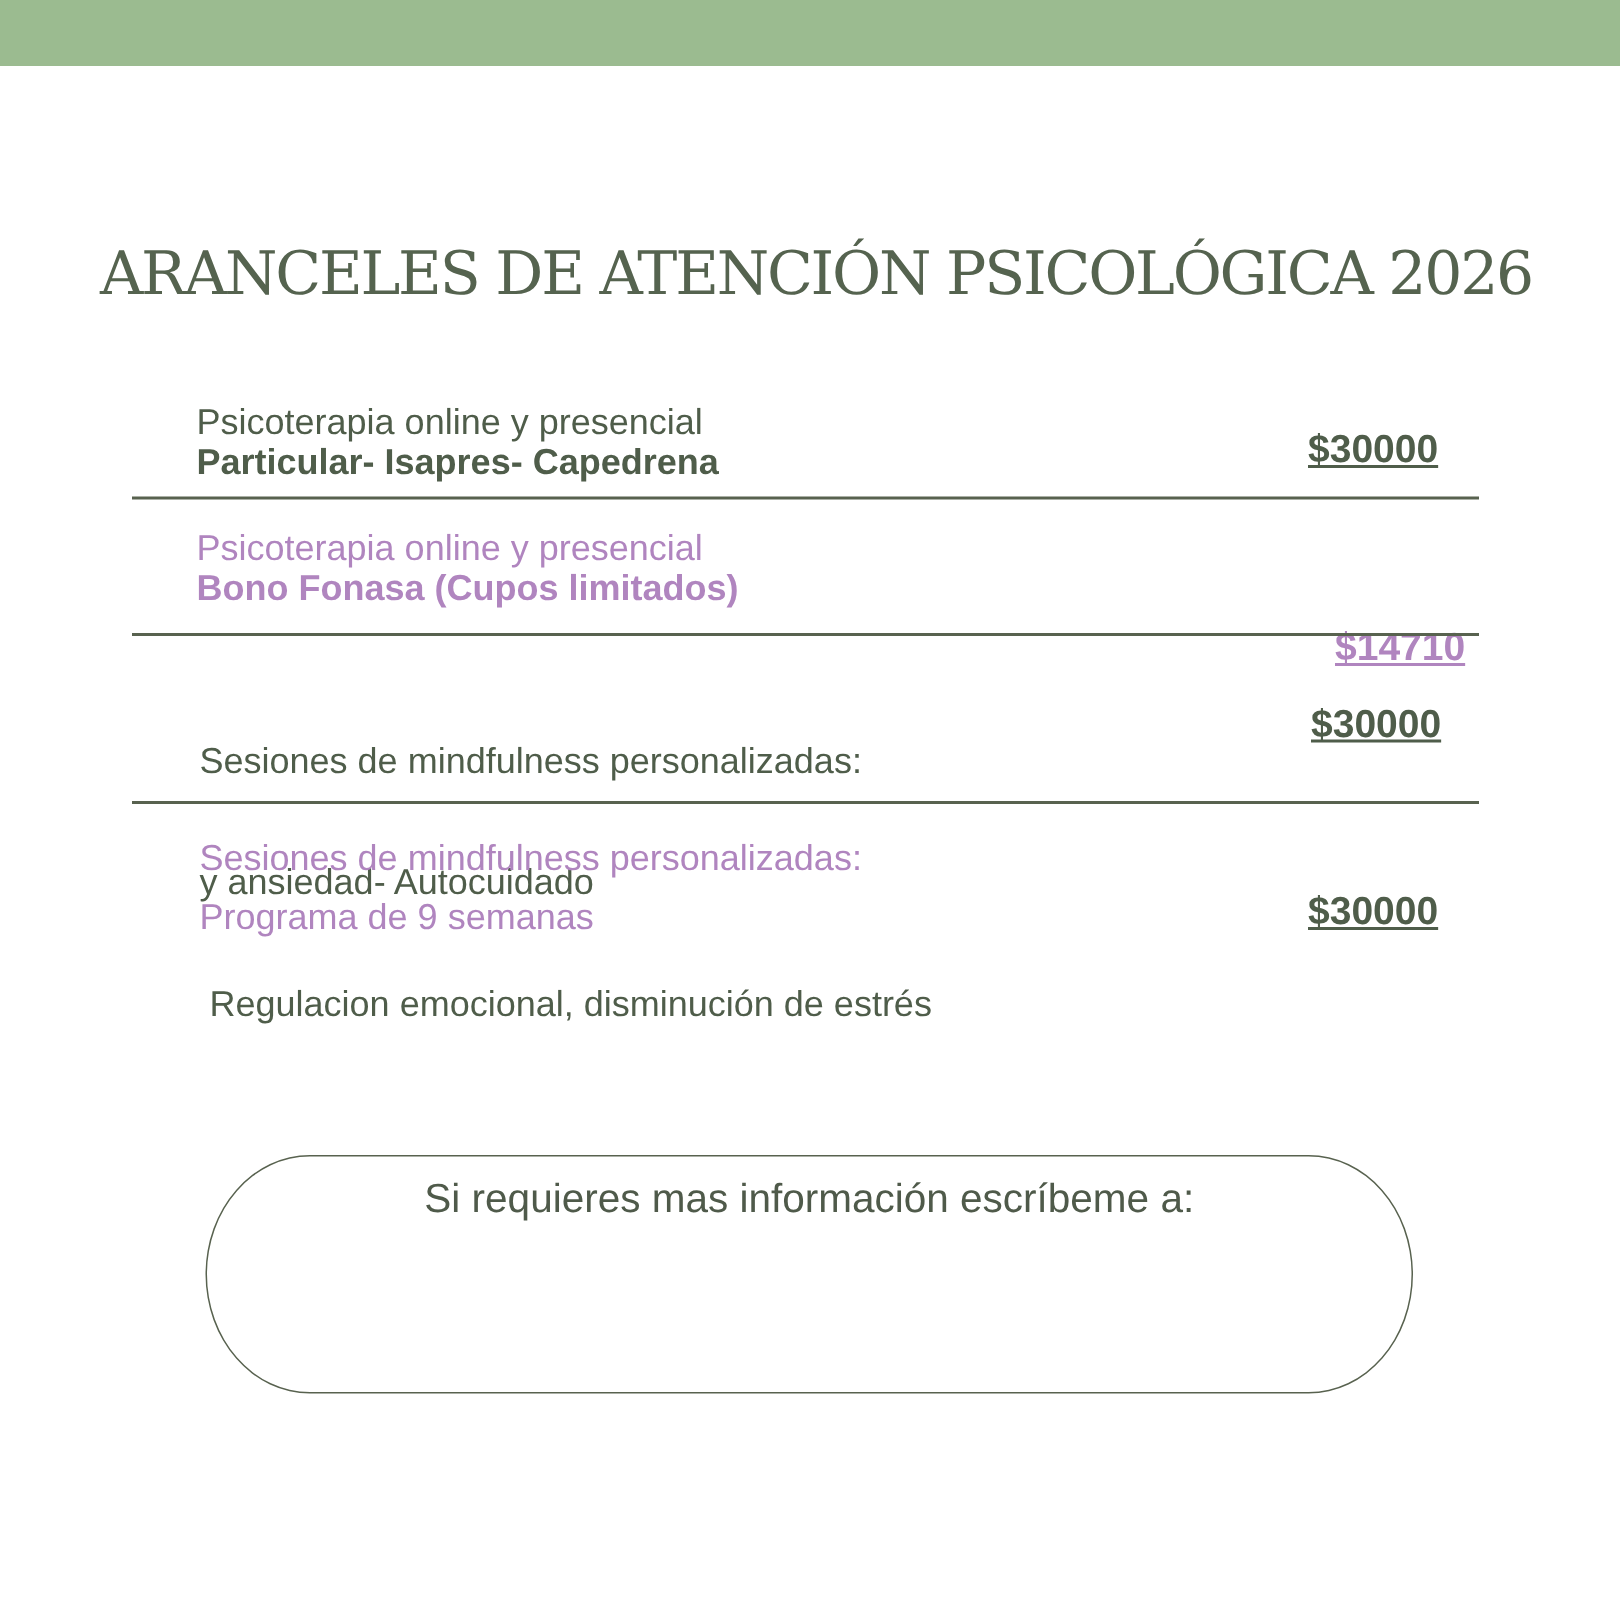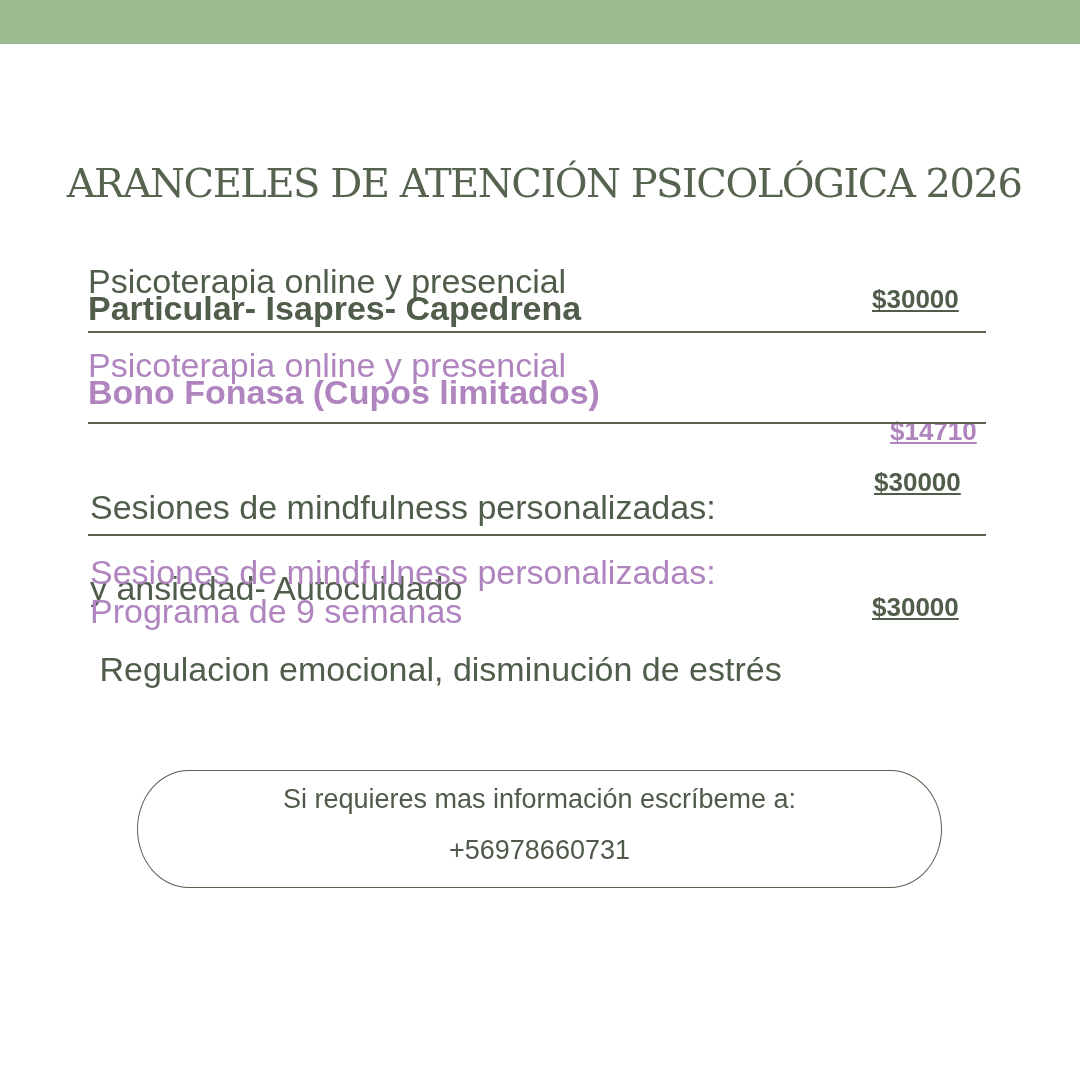--- a/index.html
+++ b/index.html
@@ -9,32 +9,32 @@
     .top-bar { position: absolute; left: 0; top: 0; width: 1080px; height: 44px; background: #9bbb90; }
 
     .title {
       position: absolute; left: 0; top: 160px; width: 1088px; text-align: center;
       font-family: "DejaVu Serif", serif; font-size: 40px; letter-spacing: -1.5px;
       color: #55634f; font-weight: normal; white-space: nowrap;
       transform: scaleX(1.0);
     }
 
     .row { position: absolute; left: 0; width: 1080px; }
-    .row .desc { position: absolute; font-size: 34px; line-height: 27px; white-space: nowrap; }
+    .row .desc { position: absolute; font-size: 24px; line-height: 27px; white-space: nowrap; margin-left: 43px; }
     .row .desc .line { display: block; }
     .row .desc .bold { font-weight: bold; }
     .row .price { position: absolute; font-size: 26px; font-weight: bold; white-space: nowrap; text-decoration: underline; }
 
     .green { color: #4f5d4a; }
     .purple { color: #b085bf; }
 
     .divider { position: absolute; left: 88px; width: 898px; height: 2px; background: #58624f; }
 
     .contact {
-      position: absolute; left: 137px; top: 770px; width: 805px; height: 118px;
+      position: absolute; left: 137px; top: 770px; width: 805px; height: 159px;
       border: 1.8px solid #58624f; border-radius: 70px / 80px;
       text-align: center; color: #4f5a4a;
     }
     .contact .lead { position: absolute; left: 0; width: 100%; top: 13px; font-size: 27px; }
     .contact .phone { position: absolute; left: 0; width: 100%; top: 64px; font-size: 27px; }
     .contact .email { position: absolute; left: 0; width: 100%; top: 91px; font-size: 27px; }
   </style>
 </head>
 <body>
 
@@ -73,14 +73,13 @@
 <div class="row" style="top:553px;">
   <div class="desc purple" style="left:90px; line-height:39px;">
     <span class="line">Sesiones de mindfulness personalizadas:</span>
     <span class="line">Programa de 9 semanas</span>
   </div>
   <div class="price green" style="left:872px; top:39px;">$30000</div>
 </div>
 
 <div class="contact">
   <div class="lead">Si requieres mas información escríbeme a:</div>
-  <div class="phone">+56978660731</div>
 </div>
 
 </body></html>

